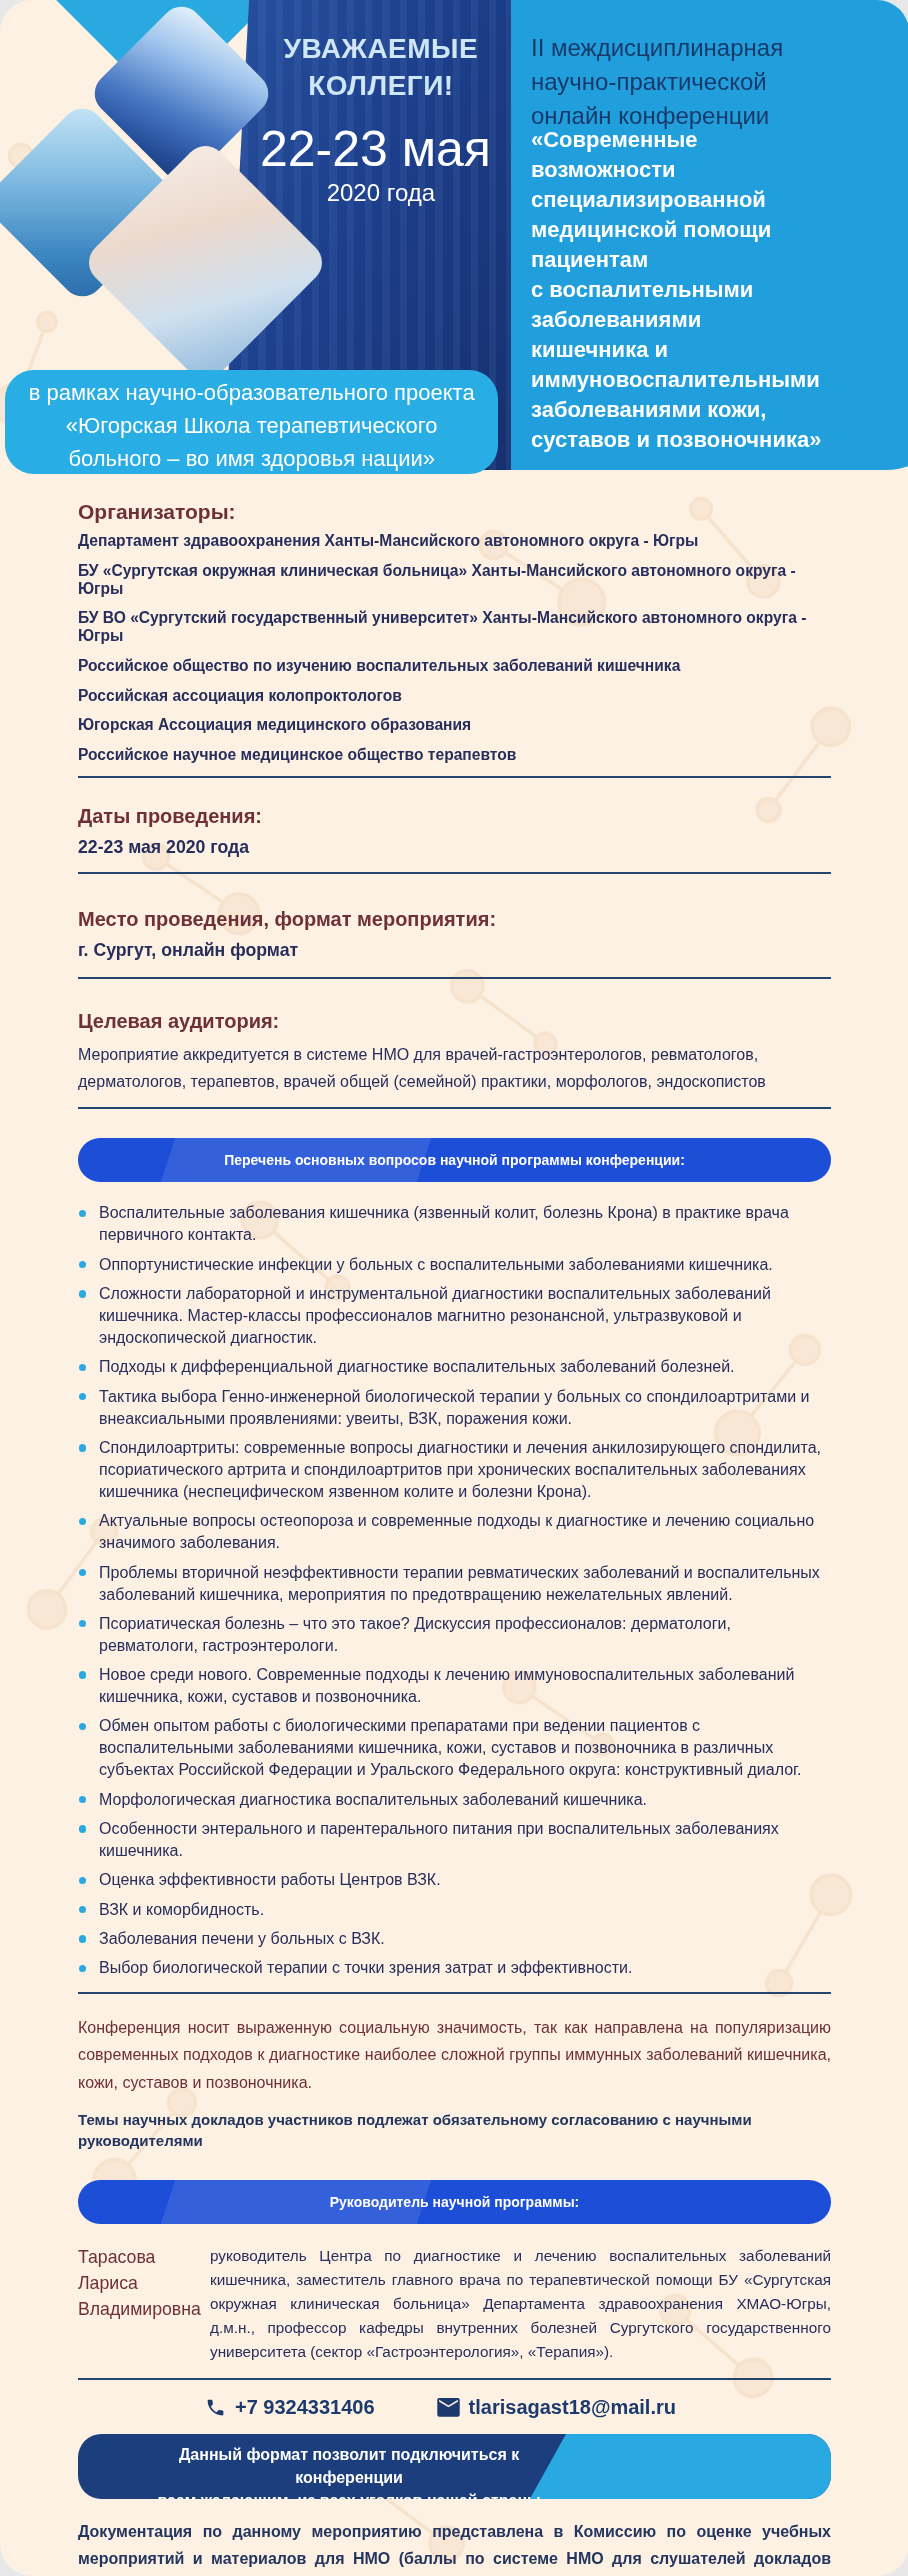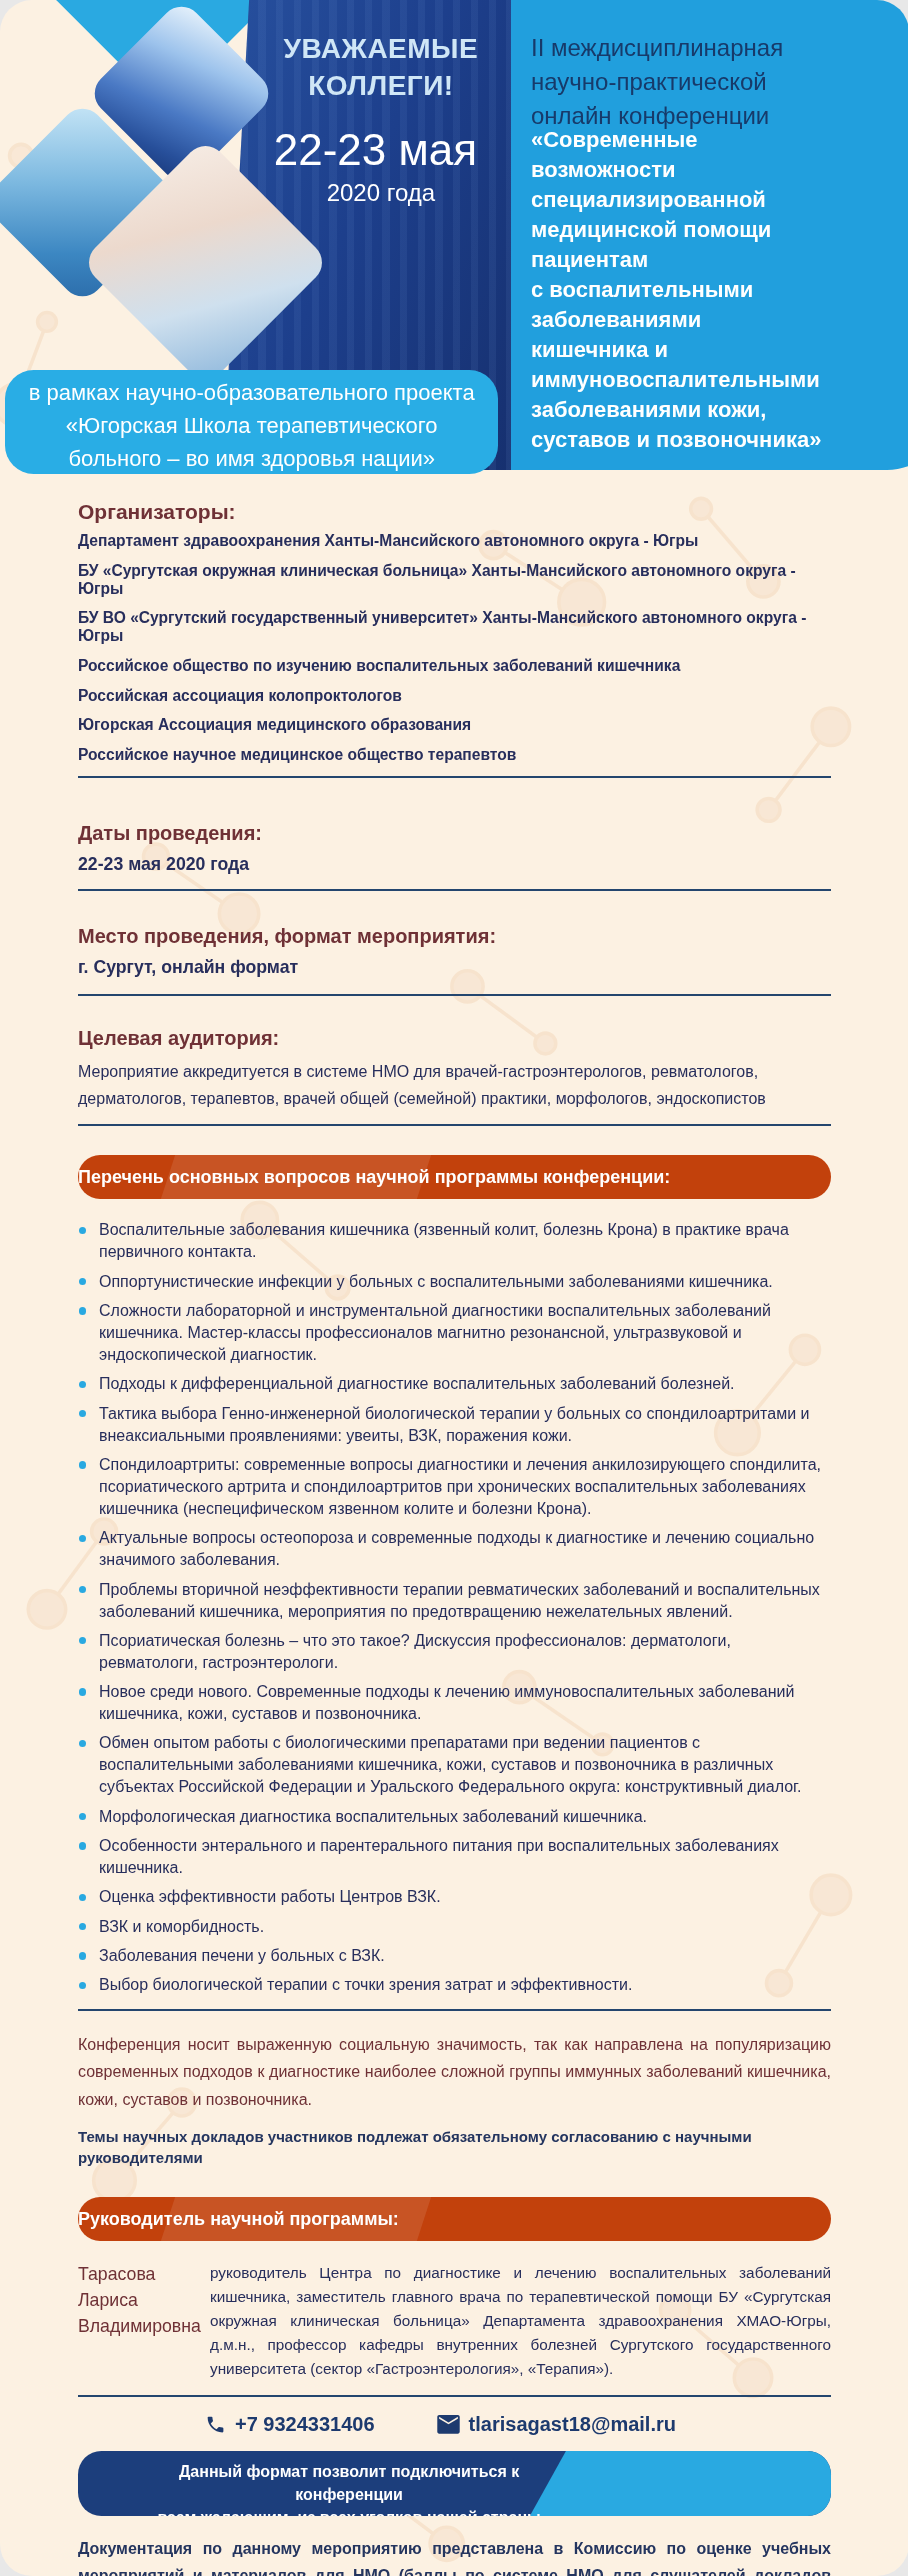--- a/index.html
+++ b/index.html
@@ -20,21 +20,21 @@
     position:absolute;left:223px;top:0;width:290px;height:470px;z-index:2;
     background:
       repeating-linear-gradient(90deg,rgba(120,160,220,.10) 0 7.3px,rgba(255,255,255,0) 7.3px 17.7px),
       linear-gradient(115deg,#27509e 0%,#1d3f8c 45%,#16306f 100%);
     clip-path:polygon(9% 0,100% 0,100% 100%,0 100%);
     text-align:center;
   }
   .greeting{position:absolute;top:30px;left:31px;right:5.2px;
     font-size:28px;line-height:37px;font-weight:bold;color:#cfe6f6;letter-spacing:0.5px;}
   .date-big{position:absolute;top:126px;left:20px;right:5.2px;
-    font-size:44px;line-height:47px;font-weight:400;color:#ffffff;}
+    font-size:50px;line-height:47px;font-weight:400;color:#ffffff;}
   .date-year{position:absolute;top:179px;left:31px;right:5.2px;
     font-size:24px;line-height:27px;font-weight:400;color:#ffffff;}
   .hdr-right{
     position:absolute;left:511px;top:0;width:438px;height:470px;z-index:2;
     background:#219fdd;border-bottom-right-radius:62px;
   }
   .conf-type{position:absolute;top:31px;left:20px;right:15.6px;
     font-size:24px;line-height:34px;font-weight:500;color:#173a6a;}
   .conf-title{position:absolute;top:125px;left:20px;right:12.5px;
     font-size:22px;line-height:30px;font-weight:bold;color:#ffffff;}
@@ -51,31 +51,31 @@
     font-size:22px;line-height:33px;color:#ffffff;padding-top:6.2px;box-sizing:border-box;
   }
   
   .body{position:relative;z-index:2;padding:0 78px;}
   .sec-h{font-size:21px;font-weight:bold;color:#6f3136;}
   .divider{height:2.1px;background:#24466e;border:0;margin:0;}
   .org-h{padding-top:25px;}
   .org-list{list-style:none;margin:8.3px 0 0 0;padding:0;}
   .org-list li{font-size:15.6px;line-height:17.7px;font-weight:bold;color:#272e5c;margin-bottom:12px;}
   .div-org{margin-top:5.2px;}
-  .det-h1{padding-top:44px;font-size:20px;}
+  .det-h1{padding-top:27px;font-size:20px;}
   .det-h2{padding-top:34px;font-size:20px;}
   .det-h3{padding-top:31px;font-size:20px;}
   .det-v{margin-top:9.3px;font-size:17.7px;font-weight:bold;color:#272e5c;}
   .det-p{margin-top:8.3px;font-size:16px;line-height:27px;color:#272e5c;}
   .div-d1{margin-top:13.5px;}
   .div-d2{margin-top:15.6px;}
   .div-d3{margin-top:12.5px;}
   .blue-banner{
-    margin-top:29px;height:44px;border-radius:22px;background:#c2410c;
-    color:#ffffff;font-size:18px;font-weight:bold;line-height:44px;
+    margin-top:29px;height:44px;border-radius:22px;background:#1d4ed8;
+    color:#ffffff;font-size:14px;font-weight:bold;text-align:center;line-height:44px;
     position:relative;overflow:hidden;
   }
   .blue-banner .sheen{position:absolute;left:12%;top:0;width:34%;height:100%;
     background:rgba(255,255,255,.10);transform:skewX(-18deg);}
   .topics{list-style:none;margin:20px 0 0 0;padding:0;}
   .topics li{position:relative;padding-left:21px;font-size:16px;line-height:22px;
     color:#272e5c;margin-bottom:7.3px;}
   .topics .dot{position:absolute;left:1px;top:7.3px;width:7.3px;height:7.3px;border-radius:50%;
     background:#29a9e1;}
   .div-topics{margin-top:12.5px;}

